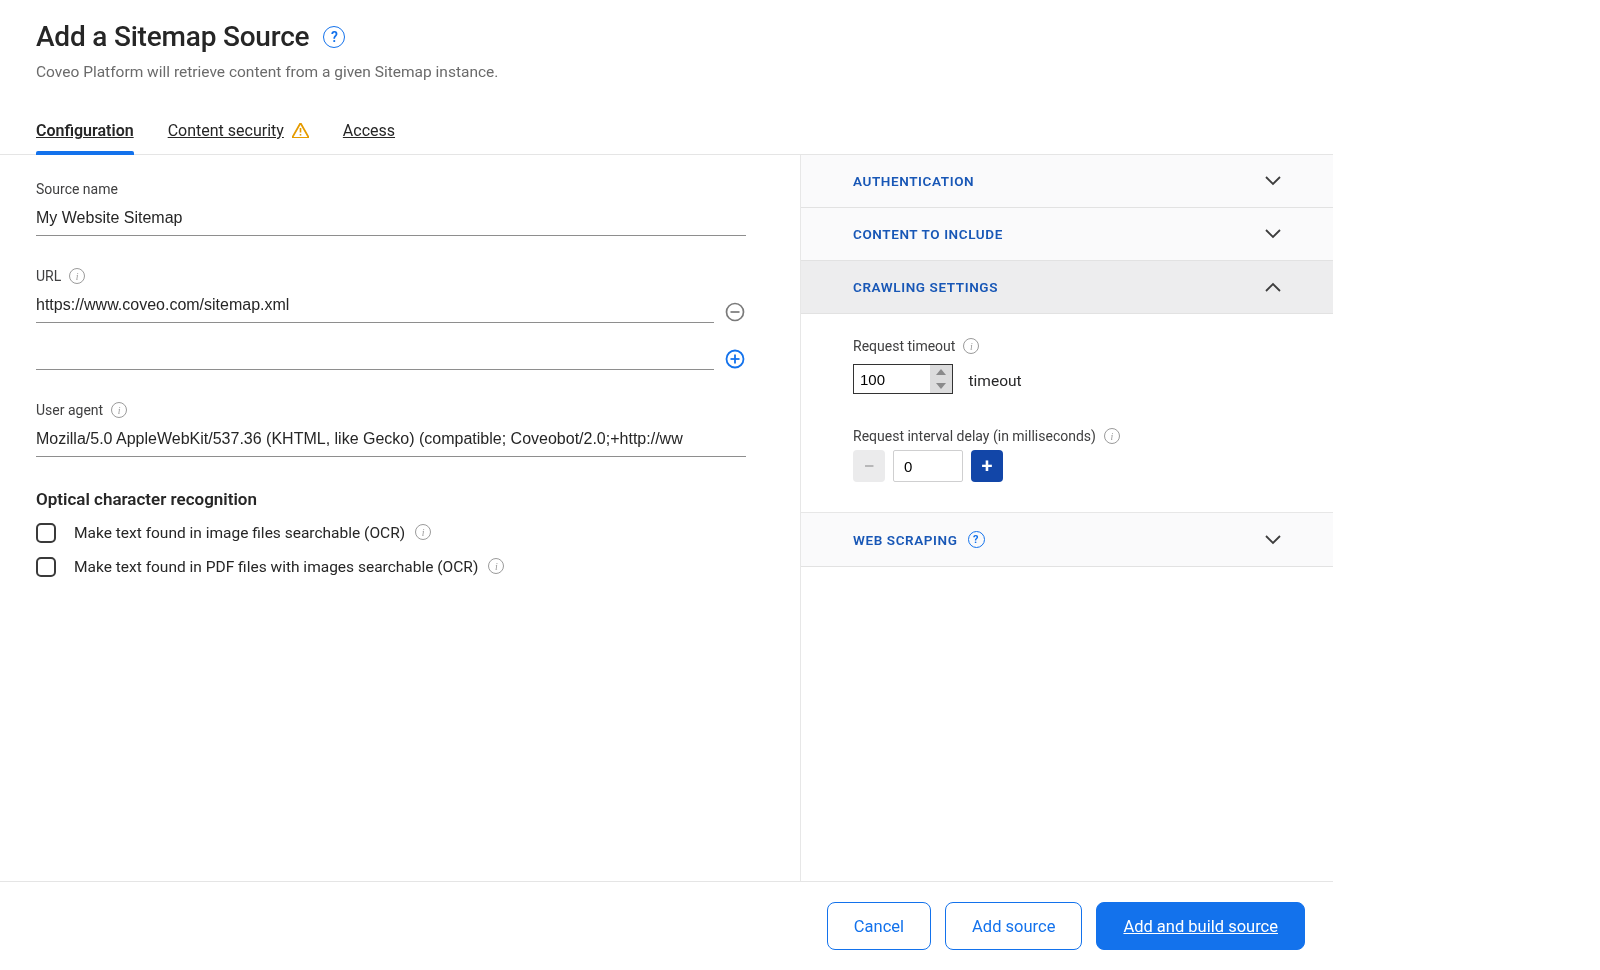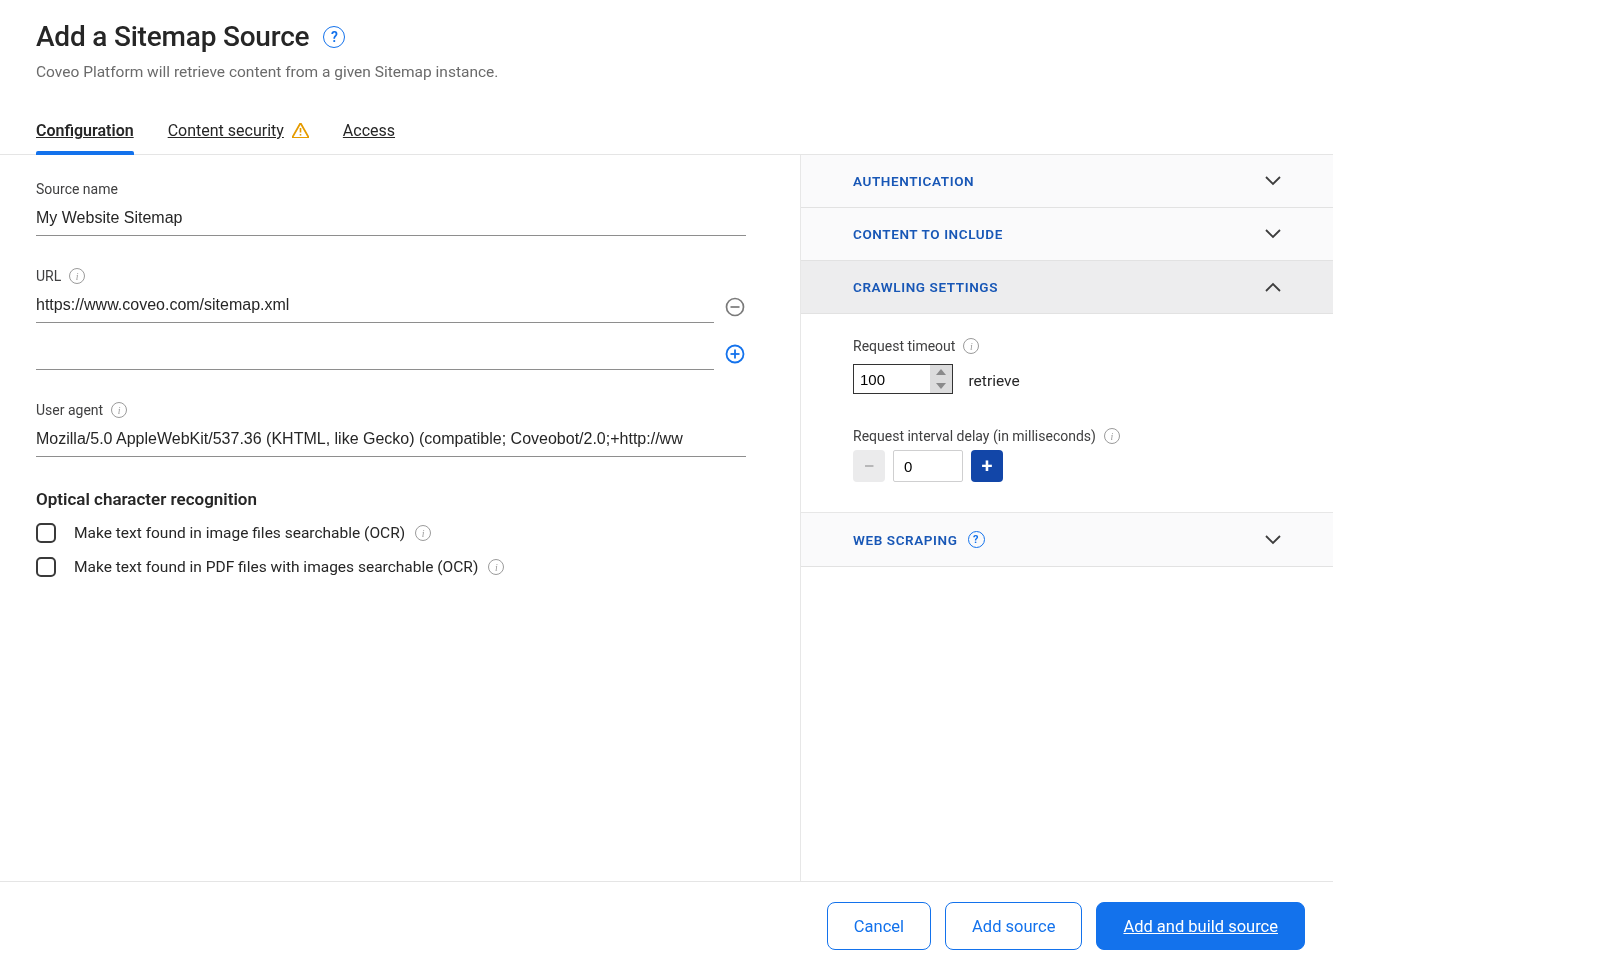--- a/index.html
+++ b/index.html
@@ -35,29 +35,29 @@
   .body { flex:1 1 auto; display:flex; overflow:hidden; }
   .left-col { width:800px; padding:26px 36px 20px 36px; }
   .right-col { flex:1; border-left:1px solid #e7e7e7; background:#fff; }
   
   .field { margin-bottom:32px; }
   .field-label { font-size:14px; color:#404041; margin-bottom:6px; display:flex; align-items:center; gap:8px;}
   .underline-input {
     width:710px; border:none; border-bottom:1px solid #8e8e8e; padding:6px 0 8px 0;
     font-size:16px; color:#262626; background:transparent;
   }
-  .url-row { display:flex; align-items:center; width:710px; gap:10px; }
+  .url-row { display:flex; align-items:flex-end; width:710px; gap:10px; }
   .url-row .underline-input { flex:1; width:auto; }
   .icon-btn { width:22px; height:22px; cursor:pointer; display:flex; align-items:center; justify-content:center; }
   .ocr-title { font-weight:600; font-size:17px; margin-top:6px; margin-bottom:14px; color:#262626;}
   .checkrow { display:flex; align-items:center; gap:18px; margin-bottom:14px;}
   .chkbox {
     width:20px; height:20px; border:2px solid #3a3a3a; border-radius:5px; background:#fff; cursor:pointer;
   }
-  .chklabel { font-size:15.5px; color:#262626; display:flex; align-items:center; gap:10px;}
+  .chklabel { font-size:15.5px; color:#262626; display:flex; gap:10px;}
   .info-icon {
     width:16px; height:16px; border:1.3px solid #9b9b9b; border-radius:50%;
     display:inline-flex; align-items:center; justify-content:center;
     color:#9b9b9b; font-size:10px; font-style:italic; font-family:Georgia, serif; cursor:pointer;
   }
   
   .accordion-header {
     display:flex; align-items:center; justify-content:space-between;
     padding:18px 52px 18px 52px; border-bottom:1px solid #e2e2e2; cursor:pointer;
     background:#fafafb;
@@ -237,21 +237,21 @@
                   <path d="M0 6 L5 0 L10 6 Z" fill="#8a8a8b"></path>
                 </svg>
               </span>
           <span class="spin">
                 <svg width="10" height="6">
                   <path d="M0 0 L5 6 L10 0 Z" fill="#8a8a8b"></path>
                 </svg>
               </span>
         </span>
       </span>
-      <span class="seconds">retrieve</span>
+      <span class="seconds">timeout</span>
 
       <div class="field-label" style="margin-top:34px; margin-bottom:2px;">
         <span>Request interval delay (in milliseconds)</span>
         <span class="info-icon">i</span>
       </div>
       <div class="stepper-row">
         <div class="stepper-btn minus">−</div>
         <div class="stepper-box">
           <input value="0" style="">
         </div>

